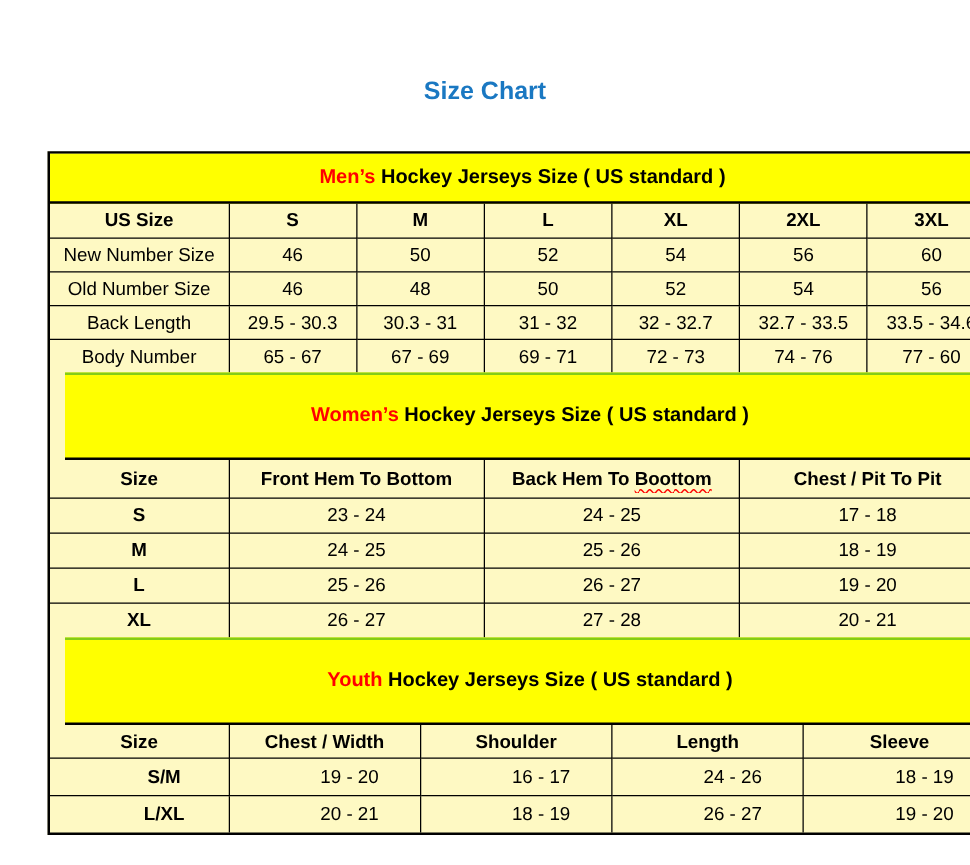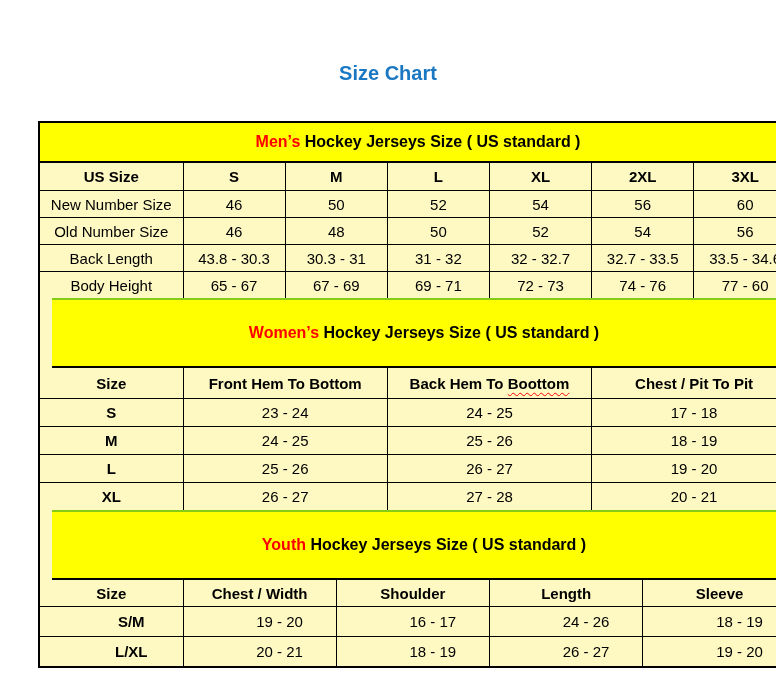--- a/index.html
+++ b/index.html
@@ -126,29 +126,29 @@
       <td>Old Number Size</td>
       <td>46</td>
       <td>48</td>
       <td>50</td>
       <td>52</td>
       <td>54</td>
       <td>56</td>
     </tr>
     <tr>
       <td>Back Length</td>
-      <td>43.8 - 30.3</td>
+      <td>29.5 - 30.3</td>
       <td>30.3 - 31</td>
       <td>31 - 32</td>
       <td>32 - 32.7</td>
       <td>32.7 - 33.5</td>
       <td>33.5 - 34.6</td>
     </tr>
     <tr>
-      <td>Body Height</td>
+      <td>Body Number</td>
       <td>65 - 67</td>
       <td>67 - 69</td>
       <td>69 - 71</td>
       <td>72 - 73</td>
       <td>74 - 76</td>
       <td>77 - 60</td>
     </tr>
   </tbody>
     </table>
 

